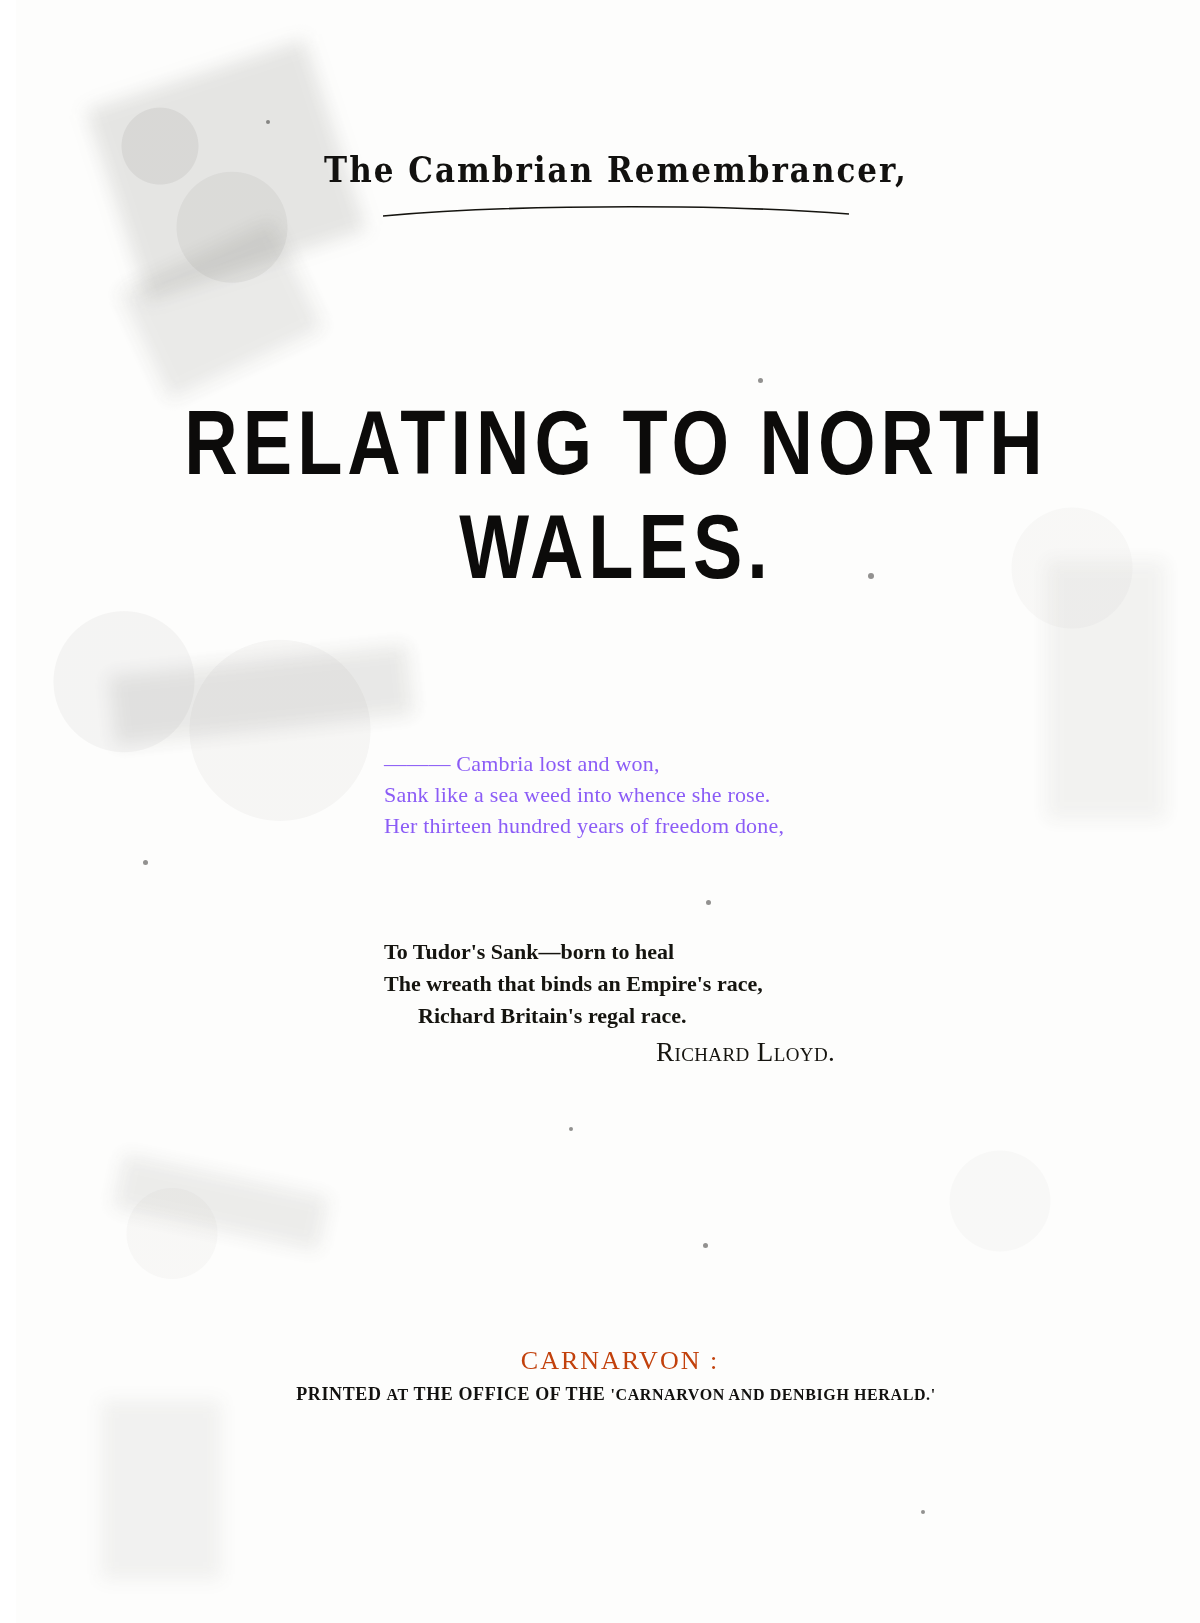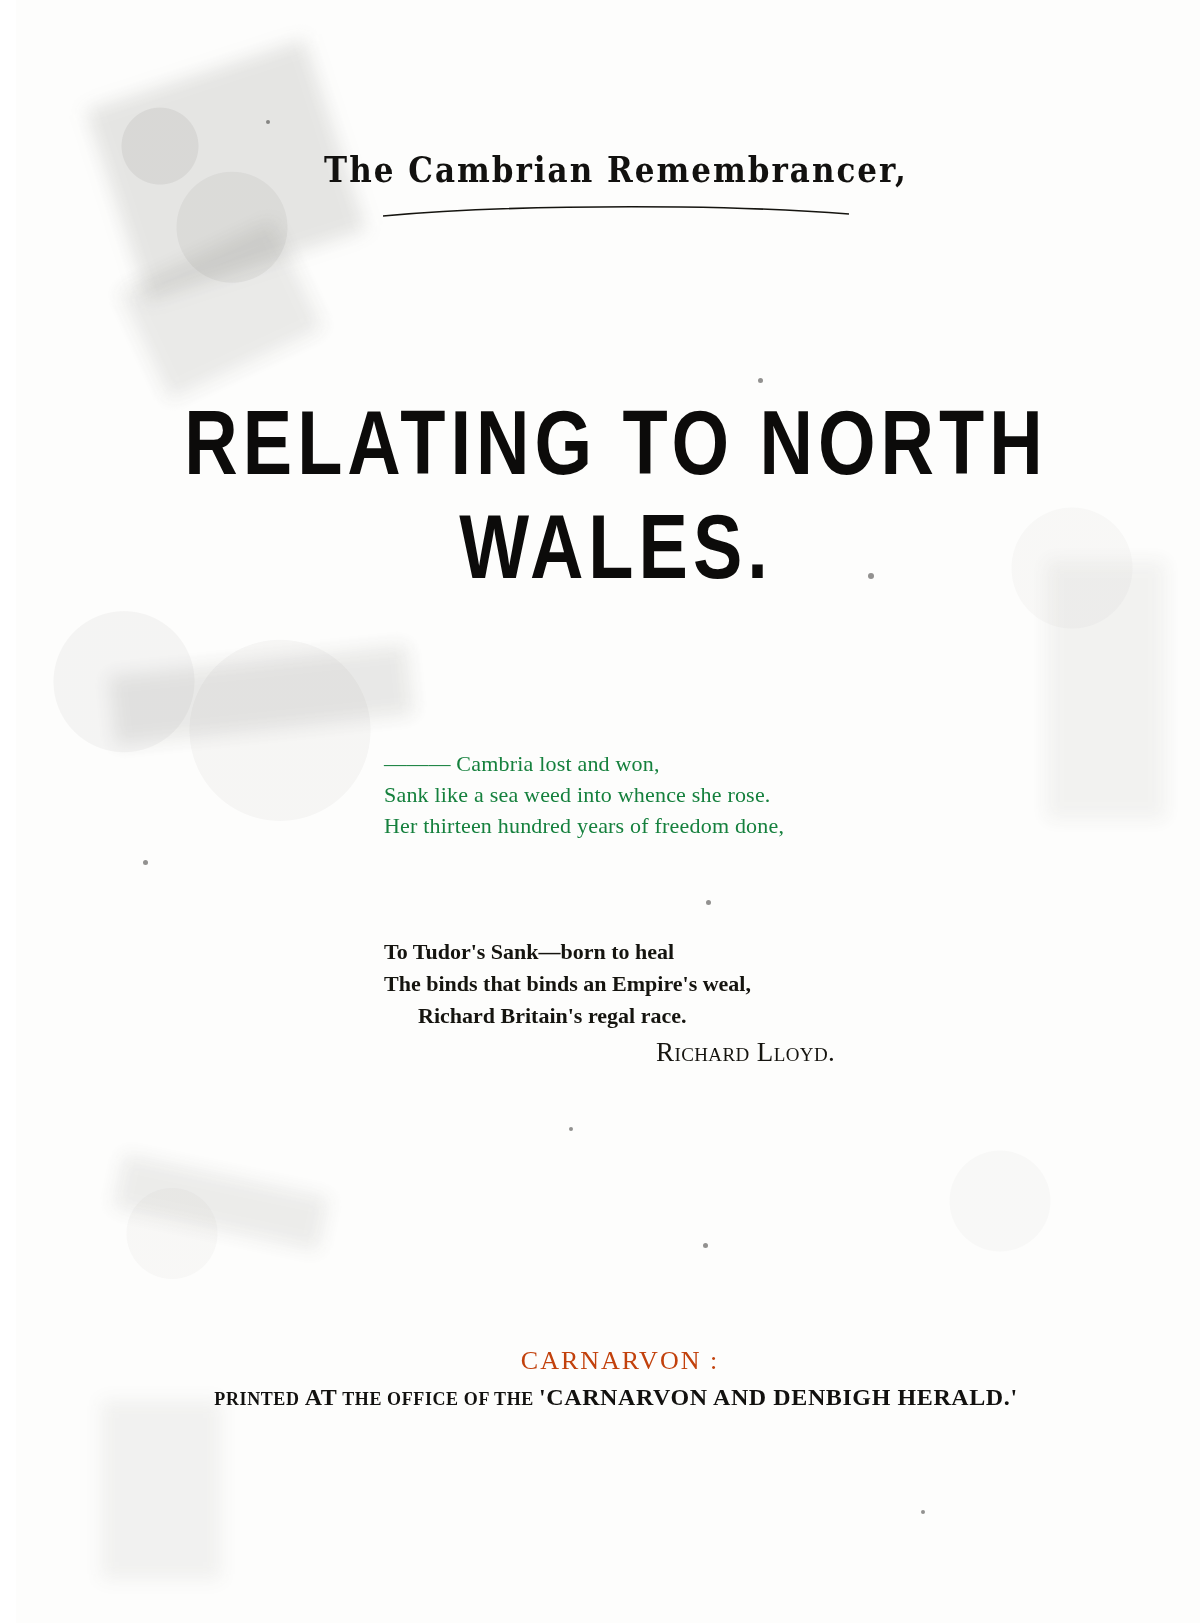--- a/index.html
+++ b/index.html
@@ -93,21 +93,21 @@
     color: #0c0b0a;
     transform: scaleY(1.22);
   }
 
   .epigraph {
     position: absolute;
     top: 748px;
     left: 368px;
     font-size: 22px;
     line-height: 31px;
-    color: #15803d;
+    color: #8b5cf6;
     letter-spacing: .2px;
   }
 
   .verse {
     position: absolute;
     top: 936px;
     left: 368px;
     font-size: 22px;
     line-height: 32px;
     font-weight: 700;
@@ -141,21 +141,21 @@
     left: 0;
     right: 0;
     text-align: center;
     font-size: 18px;
     font-weight: 700;
     letter-spacing: .6px;
     color: #12110f;
   }
   .imprint-line .sc {
     font-variant: small-caps;
-    font-size: 24px;
+    font-size: 16px;
   }
 </style>
 </head>
 <body>
 
 <div class="page">
 
   <div class="grain"></div>
   <div class="smudge" style="top:70px;left:95px;width:230px;height:200px;transform:rotate(-18deg);"></div>
   <div class="smudge" style="top:250px;left:120px;width:170px;height:120px;transform:rotate(-25deg);opacity:.8;"></div>
@@ -186,21 +186,21 @@
     <div class="maintitle">RELATING TO NORTH WALES.</div>
 
     <div class="epigraph">
       <div>——— Cambria lost and won,</div>
       <div>Sank like a sea weed into whence she rose.</div>
       <div>Her thirteen hundred years of freedom done,</div>
     </div>
 
     <div class="verse">
       <div>To Tudor's Sank—born to heal</div>
-      <div>The binds that binds an Empire's weal,</div>
+      <div>The wreath that binds an Empire's race,</div>
       <div class="indent">Richard Britain's regal race.</div>
       <span class="attrib">Richard Lloyd.</span>
     </div>
 
     <div class="imprint-city">CARNARVON :</div>
 
     <div class="imprint-line">
       <span>PRINTED </span><span class="sc">AT</span><span> THE OFFICE OF THE </span><span class="sc">'CARNARVON AND DENBIGH HERALD.'</span>
     </div>
 

